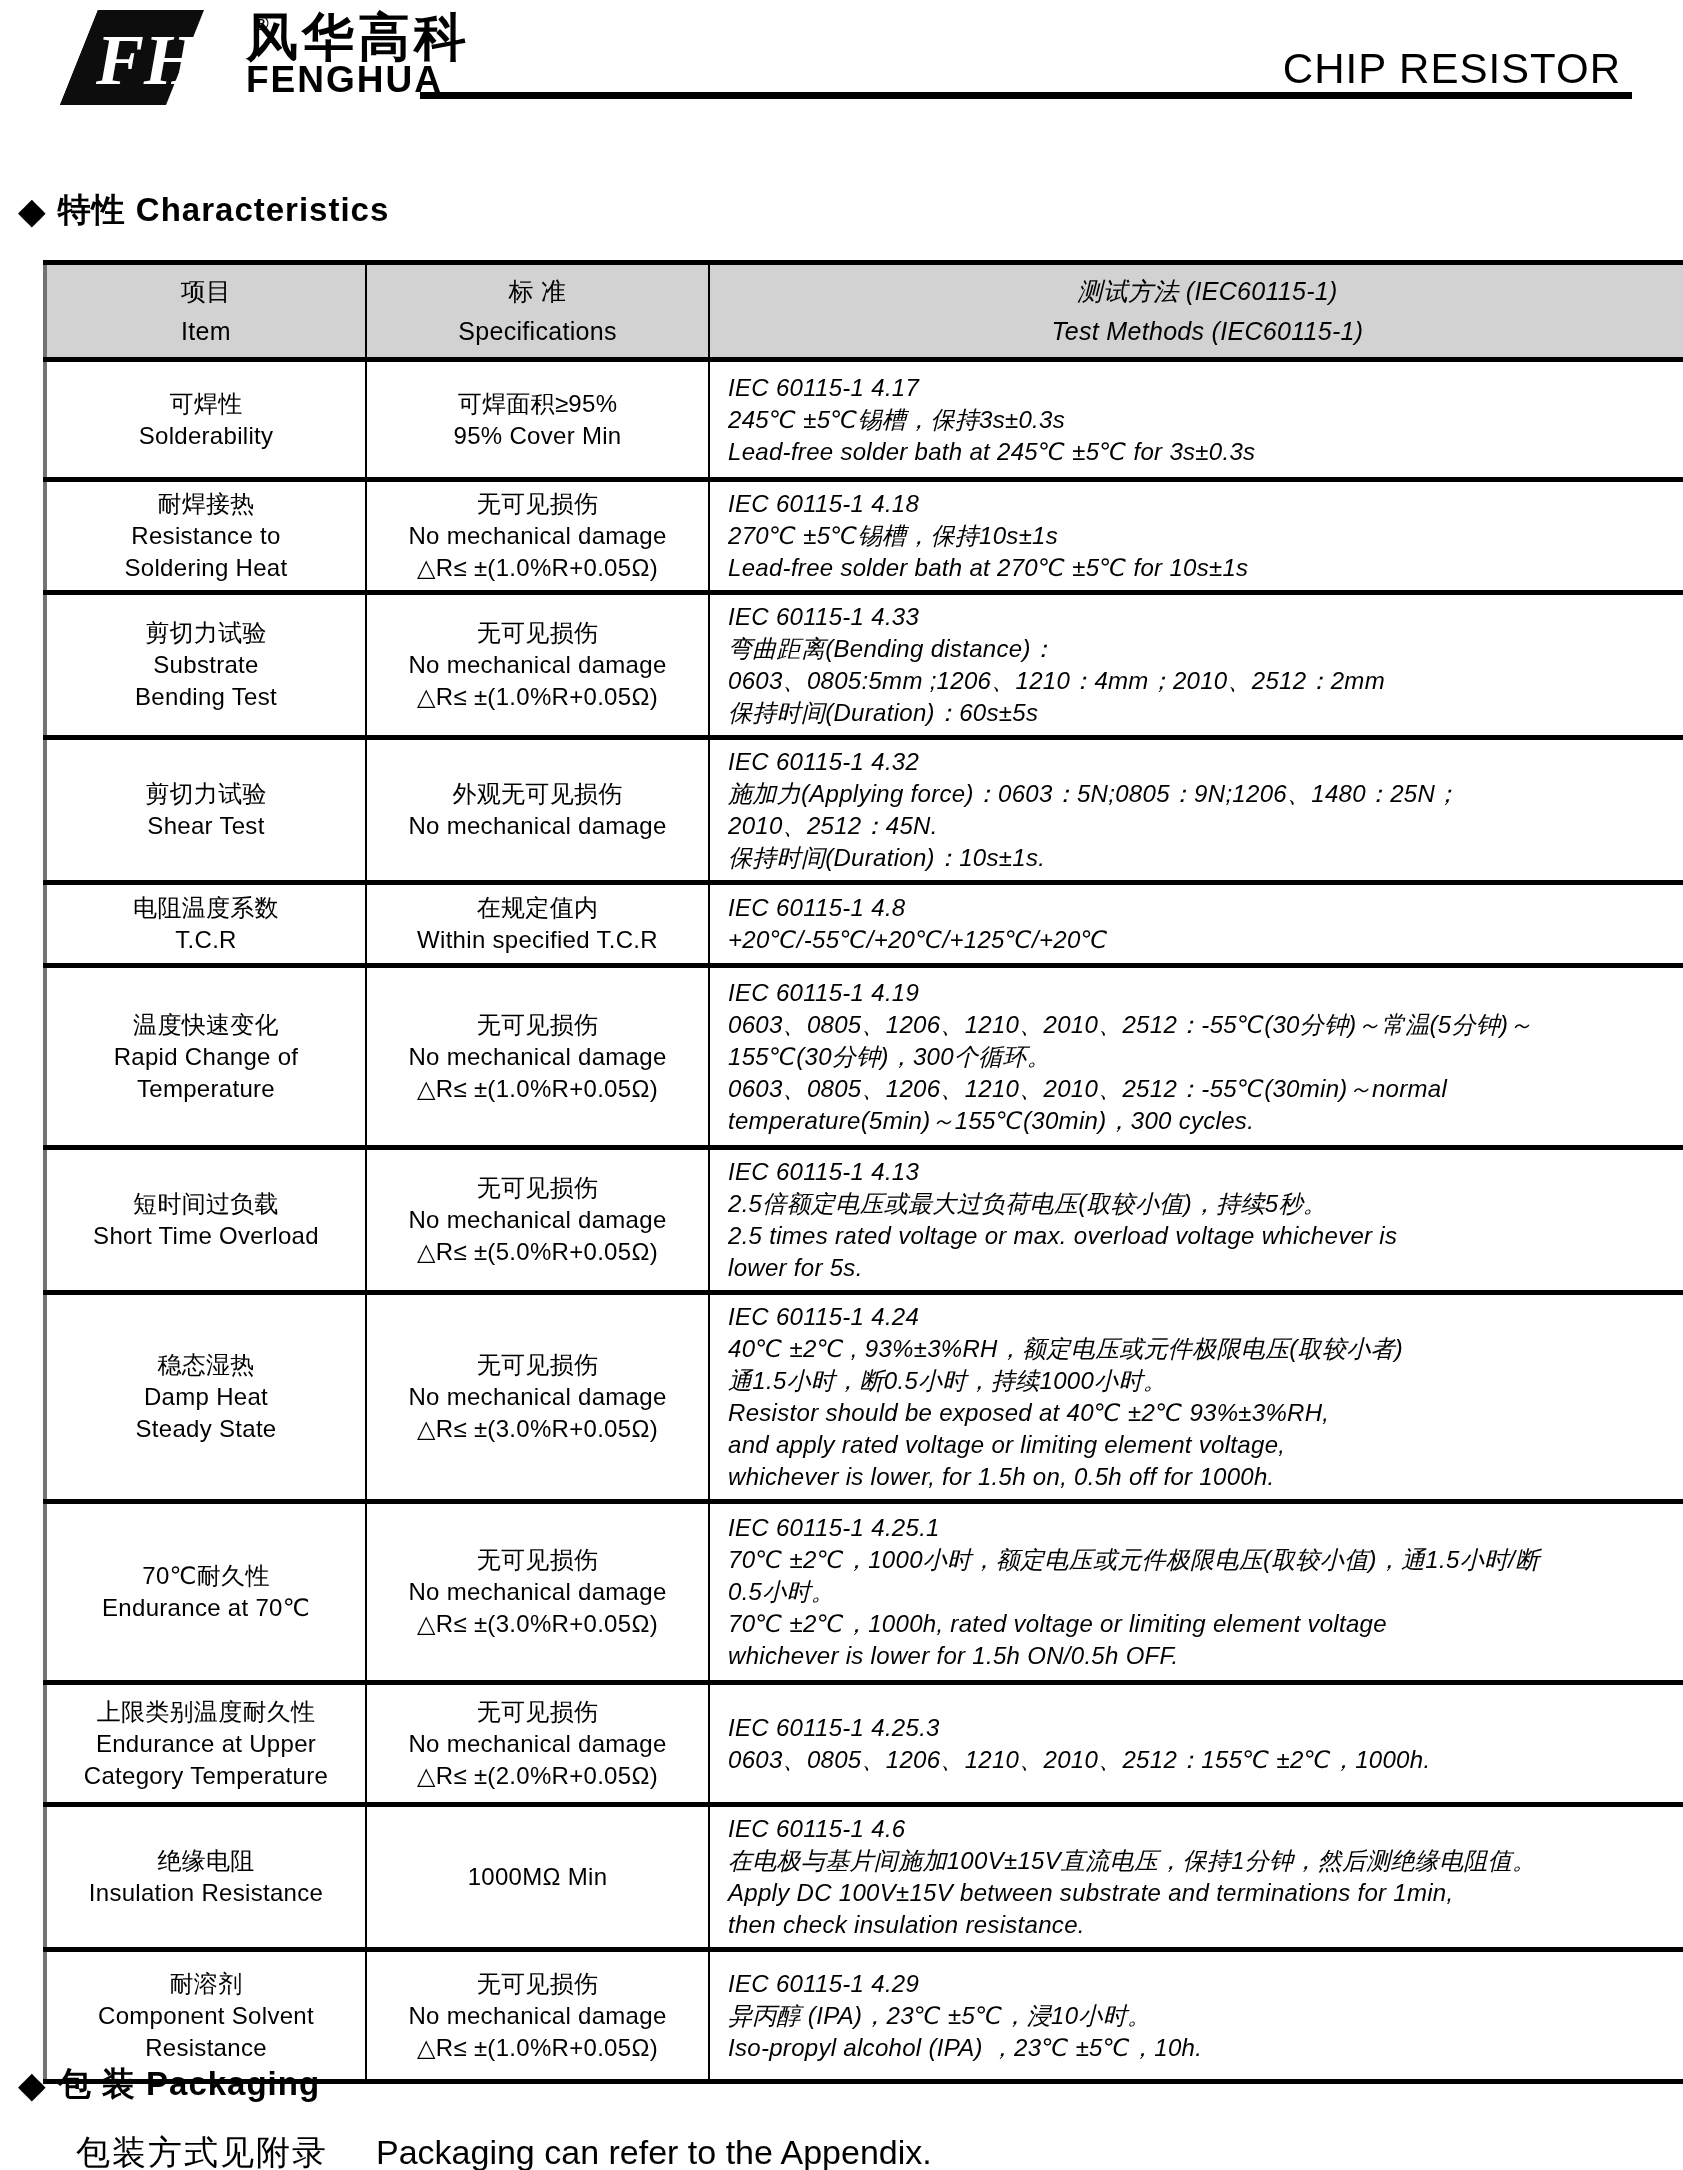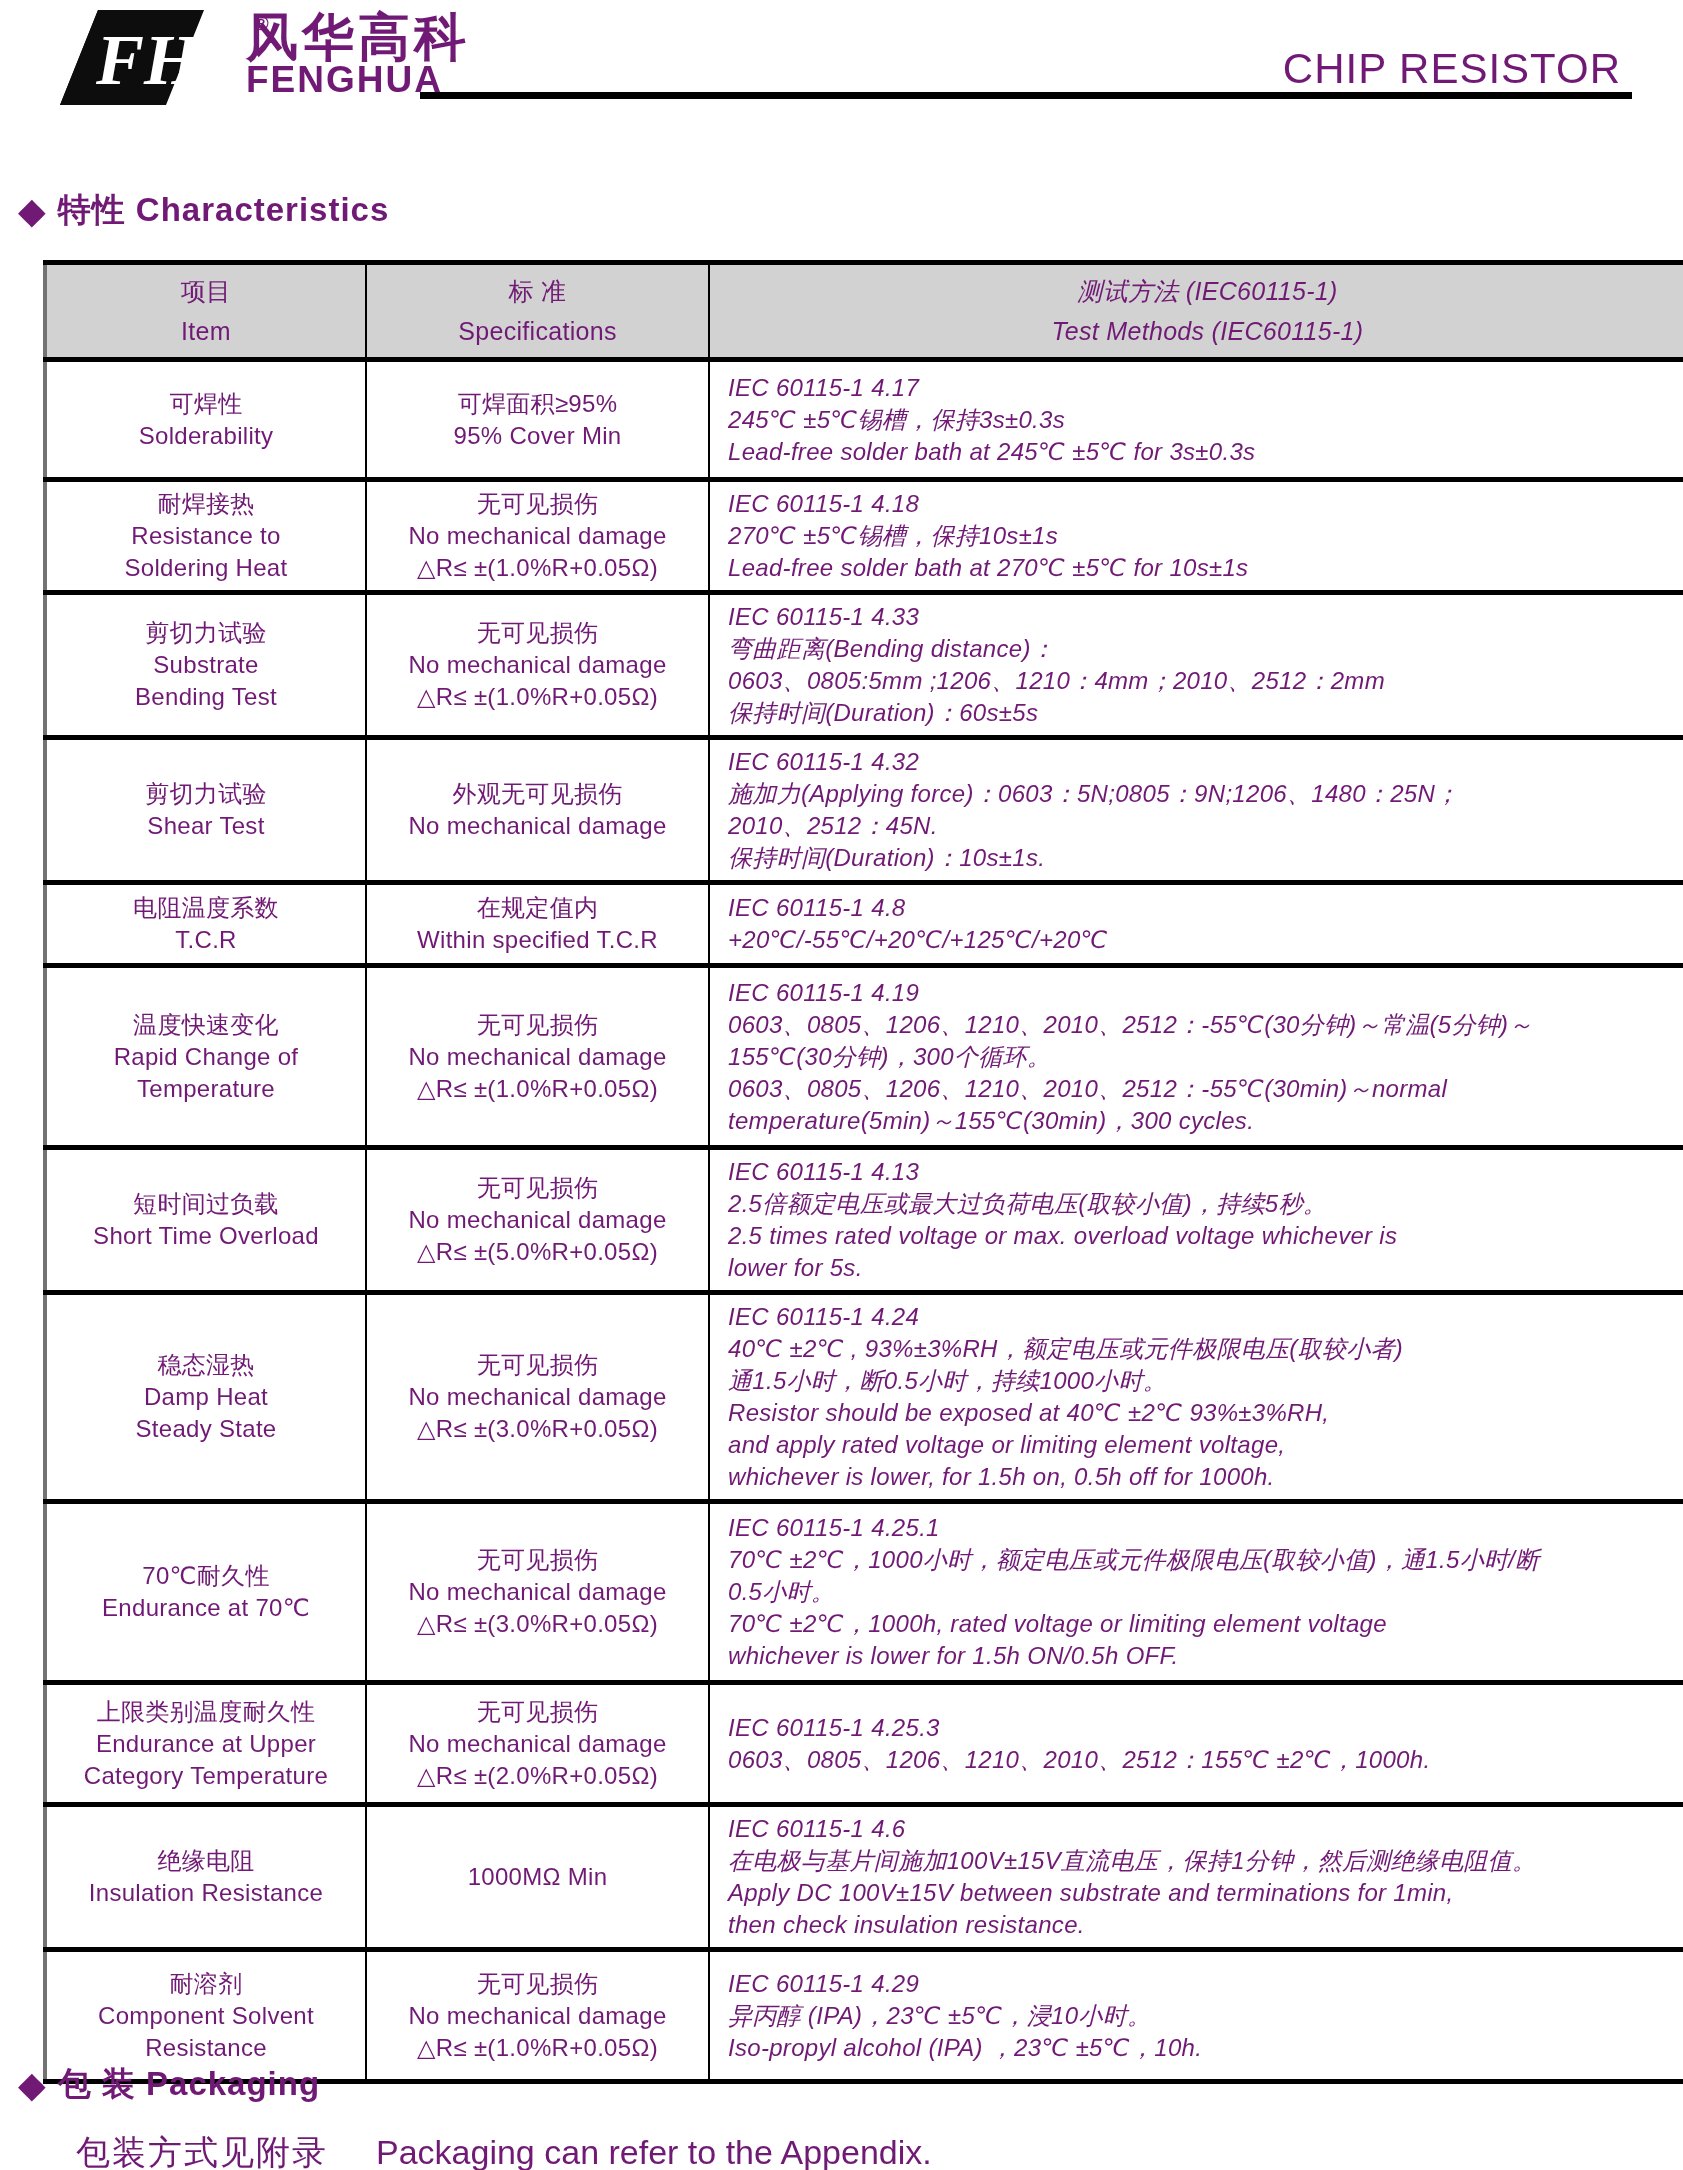--- a/index.html
+++ b/index.html
@@ -2,21 +2,21 @@
 <html><head>
 <meta charset="utf-8">
 <style>
   * { margin: 0; padding: 0; box-sizing: border-box; }
   html, body { background: #ffffff; }
   .page {
     position: relative;
     width: 1683px;
     height: 2170px;
     background: #ffffff;
-    color: #701a75;
+    color: #000000;
     font-family: "Liberation Sans", "DejaVu Sans", sans-serif;
     overflow: hidden;
   }
 
   
   .logo { position: absolute; left: 58px; top: 10px; display: flex; align-items: flex-start; }
   .logo-mark { position: relative; width: 148px; height: 95px; }
   .logo-reg { position: absolute; left: 196px; top: 2px; font-size: 20px; font-weight: bold; }
   .logo-text { margin-left: 40px; padding-top: 4px; }
   .logo-cn { font-size: 52px; font-weight: bold; letter-spacing: 4px; line-height: 46px; }

